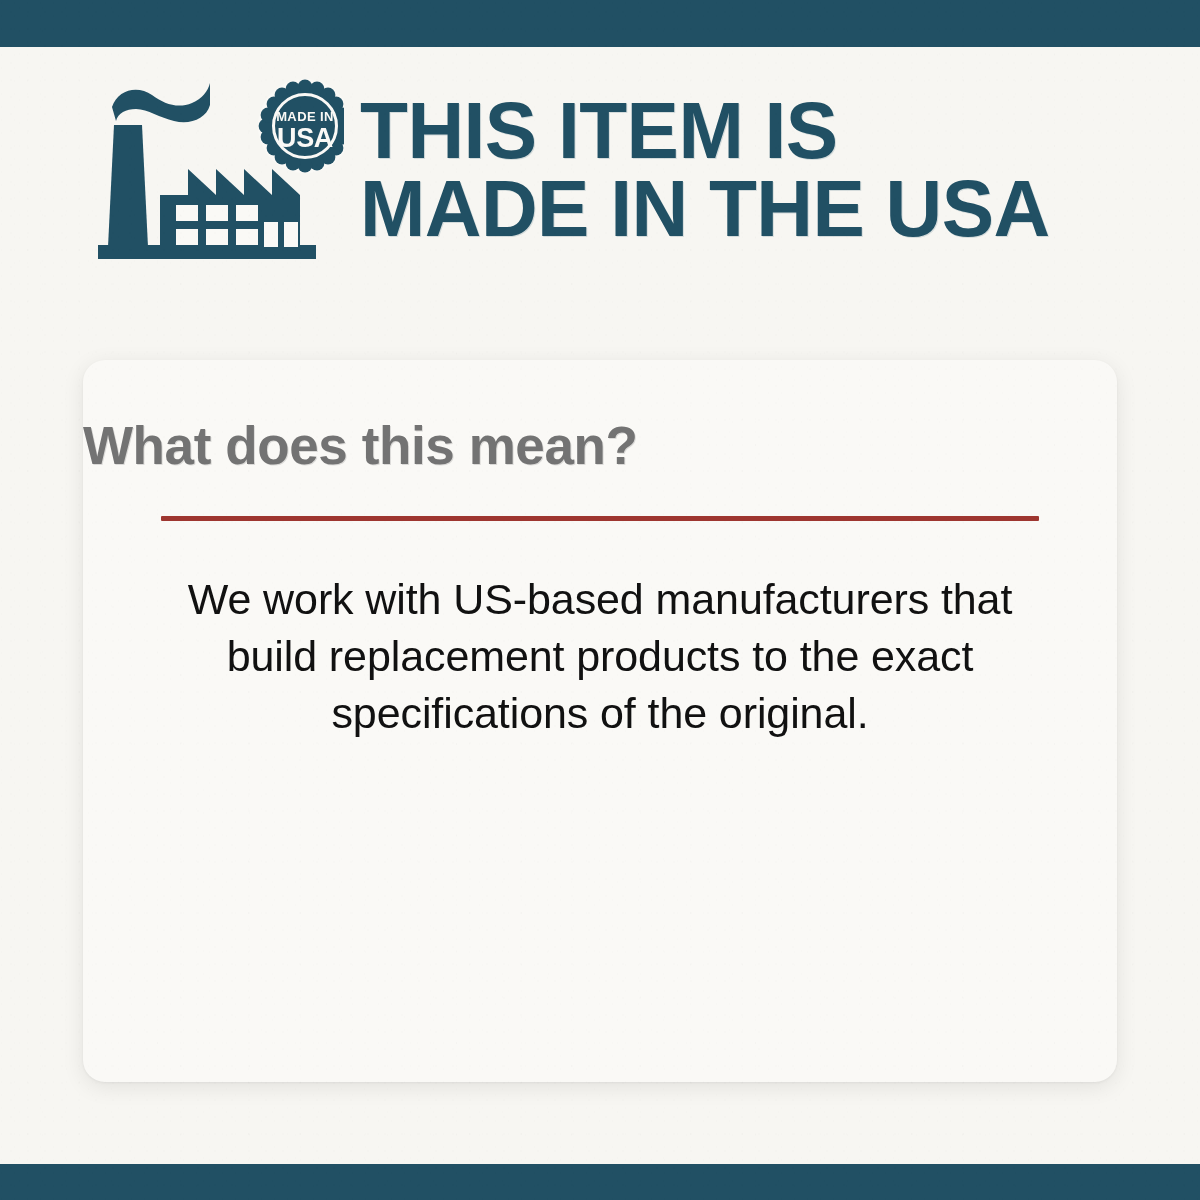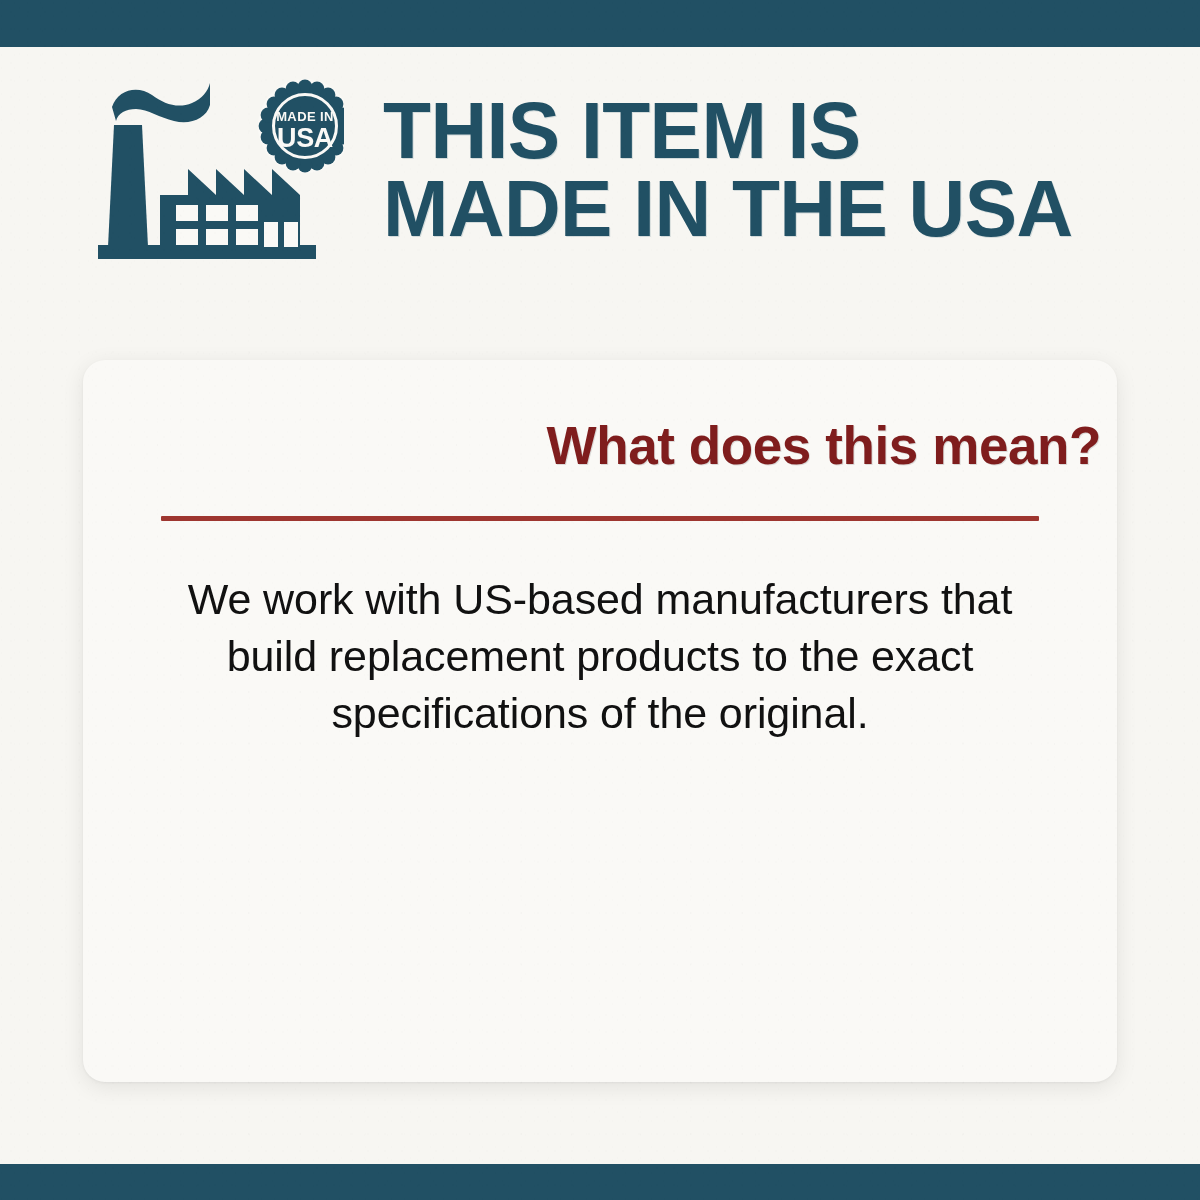--- a/index.html
+++ b/index.html
@@ -63,21 +63,21 @@
   #logo-wrap {
     position: relative;
     width: 246px;
     height: 190px;
     margin-left: 98px;
     flex: none;
   }
   #logo-wrap svg { display: block; }
 
   #title-block {
-    margin-left: 39px;
+    margin-left: 16px;
     flex: 1;
     padding-bottom: 4px;
   }
   .title-line {
     font-family: "Liberation Sans Narrow", "Liberation Sans", sans-serif;
     font-weight: bold;
     font-size: 80px;
     line-height: 0.97;
     letter-spacing: -0.5px;
     color: #215064;
@@ -95,27 +95,27 @@
     width: 1034px;
     height: 722px;
     background: #faf9f6;
     border-radius: 22px;
     box-shadow: 0 5px 22px rgba(0,0,0,0.085), 0 1px 3px rgba(0,0,0,0.05);
     z-index: 10;
     overflow: hidden;
   }
 
   #card-heading {
-    margin: 58px 16px 0 0;
-    text-align: right;
+    margin: 58px 0 0 0;
+    text-align: left;
     font-family: "Liberation Sans Narrow", "Liberation Sans", sans-serif;
     font-weight: bold;
     font-size: 53px;
     line-height: 1.05;
-    color: #7f1d1d;
+    color: #737373;
     letter-spacing: -0.4px;
     text-shadow: 1px 1px 0 rgba(0,0,0,0.12);
   }
 
   #divider {
     margin: 42px auto 0 auto;
     width: 878px;
     height: 5px;
     background: #9e3630;
     border-radius: 1px;

